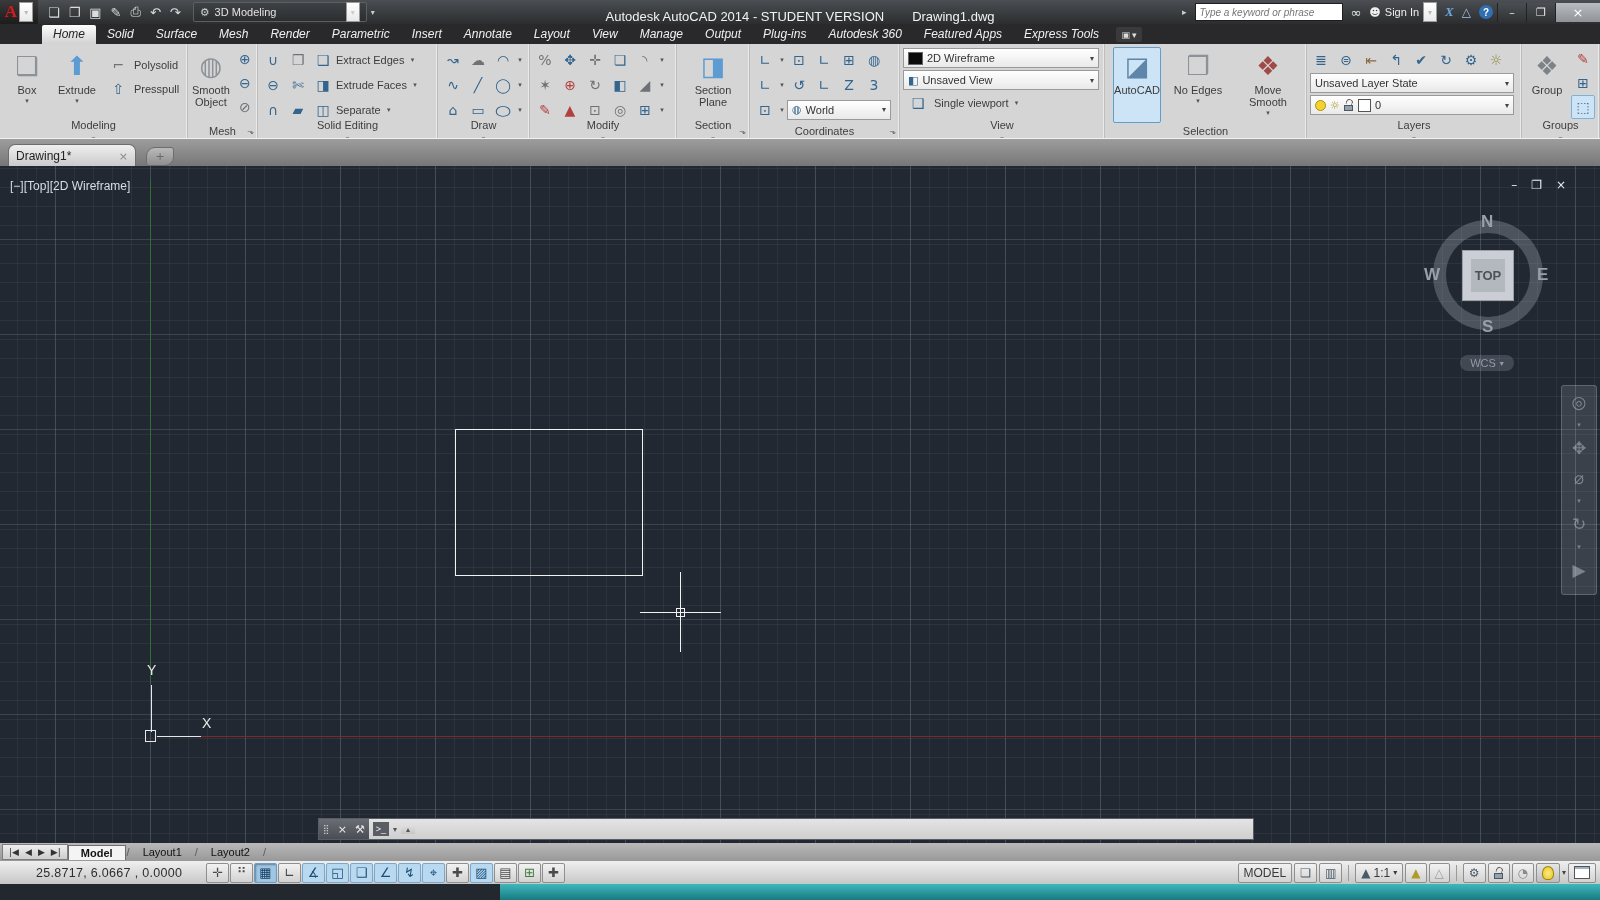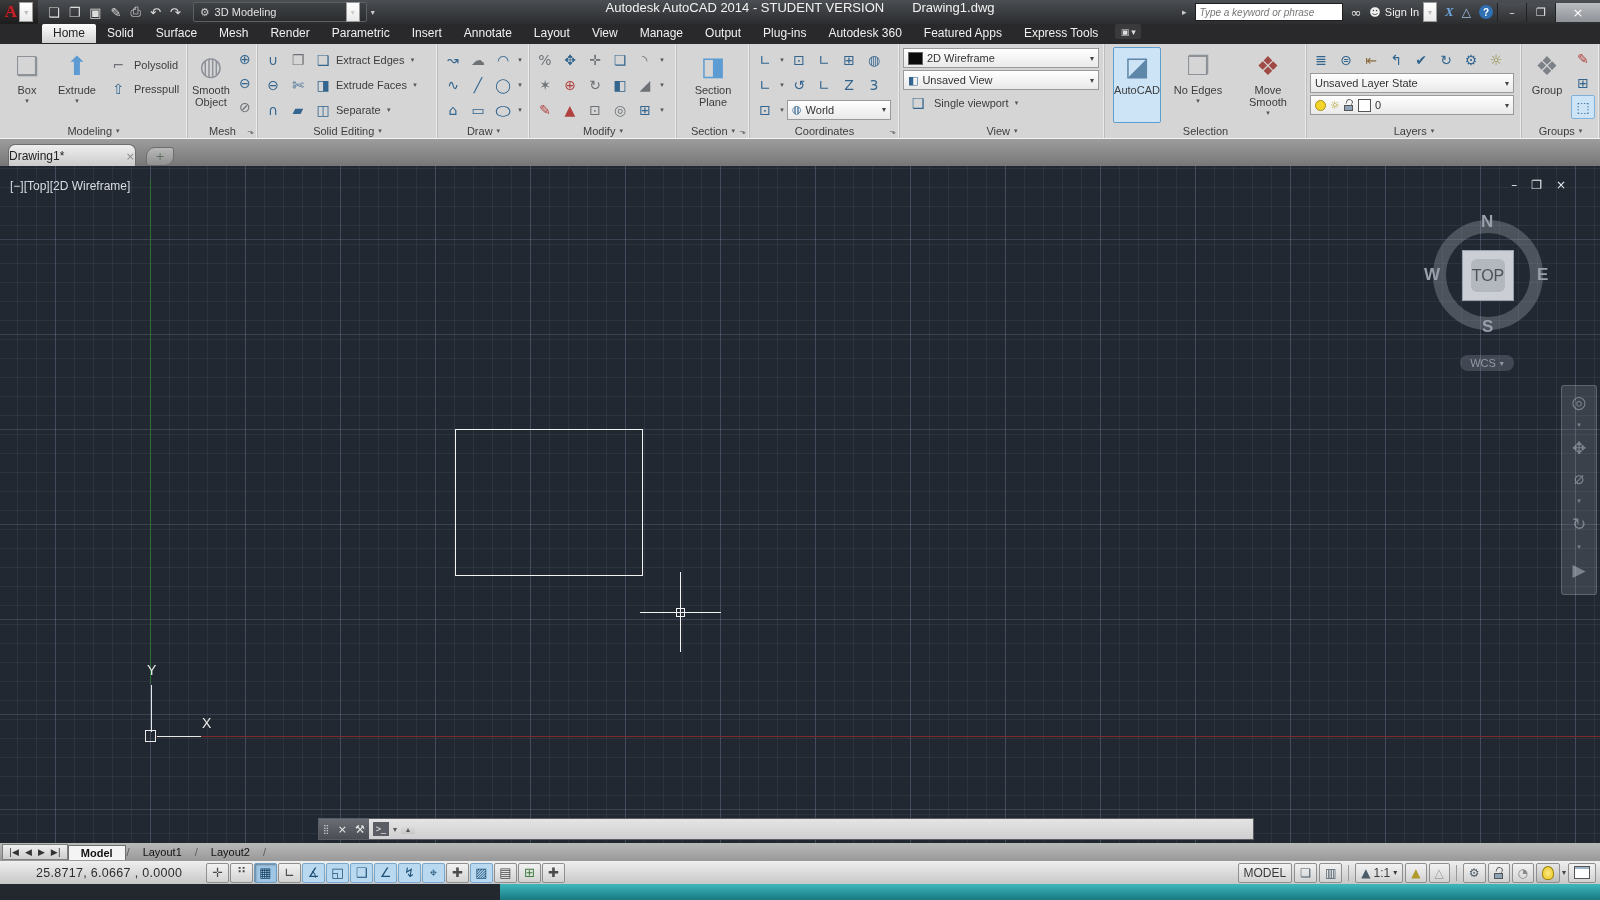--- a/index.html
+++ b/index.html
@@ -13,50 +13,50 @@
   .logo{width:38px;height:24px;background:linear-gradient(#3a3a3a,#1c1c1c);display:flex;align-items:center;justify-content:center;gap:2px;}
   .logo .a{color:#c42127;font-weight:bold;font-size:17px;font-family:"Liberation Serif",serif;text-shadow:0 0 2px #7a0c10;}
   .logo .dd{color:#bbb;font-size:8px;}
   .qat{display:flex;align-items:center;gap:9px;margin-left:10px;font-size:13px;color:#dcdcdc;}
   .qat .qi{cursor:default;}
   .wsdrop{display:flex;align-items:center;gap:5px;margin-left:12px;height:18px;padding:0 6px;
     border:1px solid #5c5f63;border-radius:2px;background:linear-gradient(#3f4245,#2b2d2f);font-size:11px;color:#e2e2e2;width:160px;}
   .wsdrop .gear{color:#cfcfcf;font-size:11px;}
   .wsdrop .dd{margin-left:auto;font-size:8px;color:#ccc;}
   .qatmore{margin-left:4px;font-size:8px;color:#ccc;}
-  .apptitle{position:absolute;left:0;right:0;top:0;height:24px;display:flex;align-items:flex-start;justify-content:center;
+  .apptitle{position:absolute;left:0;right:0;top:0;height:24px;display:flex;align-items:flex-end;justify-content:center;
     gap:28px;pointer-events:none;font-size:13px;color:#f2f2f2;}
   .infocenter{margin-left:auto;display:flex;align-items:center;gap:8px;font-size:11px;padding-right:4px;}
   .ic-expand{font-size:9px;color:#ccc;}
   .searchbox{width:138px;height:16px;border:1px solid #1e1e1e;background:#fff;color:#333;
     font-style:italic;font-size:10px;padding:0 4px;font-family:"Liberation Sans",sans-serif;}
   .binos{font-size:13px;color:#e6e6e6;}
   .signin{display:flex;align-items:center;gap:4px;color:#efefef;}
   .signin .dd{font-size:8px;color:#bbb;}
   .xlogo{color:#6fa8e0;font-weight:bold;font-family:"Liberation Serif",serif;font-size:13px;font-style:italic;}
   .a360{color:#9fc3e8;font-size:12px;}
   .helpbtn{width:14px;height:14px;border-radius:50%;background:#2f6fb2;color:#fff;display:flex;align-items:center;justify-content:center;font-size:10px;font-weight:bold;}
   .winbtns{display:flex;align-items:center;height:24px;}
   .winbtn{width:28px;height:19px;display:flex;align-items:center;justify-content:center;color:#e8e8e8;font-size:11px;
     background:linear-gradient(#4b4e52,#303234);border-left:1px solid #222;}
   .winbtn.close{width:44px;background:linear-gradient(#b9bcc0,#8f9296);color:#fff;font-size:13px;}
 
   
-  .tabrow{position:absolute;left:0;top:24px;width:1600px;height:20px;background:#29292b;display:flex;align-items:flex-start;padding-left:42px;box-sizing:border-box;}
+  .tabrow{position:absolute;left:0;top:24px;width:1600px;height:20px;background:#29292b;display:flex;align-items:flex-end;padding-left:42px;box-sizing:border-box;font-style:italic;}
   .rtab{padding:2px 11px 3px;font-size:12px;color:#f0f0f0;cursor:default;white-space:nowrap;}
   .rtab.active{background:linear-gradient(#fdfdfd,#d2d2d2);color:#222;border-radius:2px 2px 0 0;}
   .ribmore{margin-left:6px;margin-bottom:2px;width:26px;height:15px;background:#3a3a3c;border-radius:2px;
     color:#ddd;font-size:9px;display:flex;align-items:center;justify-content:center;gap:2px;}
 
   
   .ribbon{position:absolute;left:0;top:44px;width:1600px;height:94px;background:#d5d5d5;display:flex;}
   .p{position:relative;box-sizing:border-box;border-right:1px solid #bdbdbd;box-shadow:inset -1px 0 #e9e9e9;
      display:flex;align-items:flex-start;padding:3px 3px 16px;gap:2px;}
   .plabel{position:absolute;bottom:0;left:0;right:0;height:15px;display:flex;align-items:center;justify-content:center;
-     gap:4px;font-size:11px;color:#3d3d3d;}
+     gap:4px;font-size:11px;color:#3d3d3d;flex-direction:column;}
   .plabel .fly{font-size:7px;color:#555;}
   .launch{position:absolute;right:3px;bottom:2px;font-size:8px;color:#555;}
   .bigb{width:46px;height:74px;display:flex;flex-direction:column;align-items:center;border:1px solid transparent;border-radius:2px;}
   .bigb .bic{height:36px;display:flex;align-items:center;justify-content:center;font-size:26px;color:#6e7276;}
   .bigb .blbl{font-size:11px;color:#3c3c3c;line-height:12px;text-align:center;}
   .bigb .fly{font-size:7px;color:#555;margin-top:1px;}
   .col{display:flex;flex-direction:column;justify-content:flex-start;}
   .wb{display:flex;align-items:center;gap:4px;height:24px;font-size:11px;color:#3c3c3c;padding:0 3px;white-space:nowrap;}
   .sb{width:22px;height:22px;display:flex;align-items:center;justify-content:center;font-size:14px;color:#33658e;border:1px solid transparent;border-radius:2px;}
   .sb.gray{color:#6e7276;}
@@ -68,21 +68,21 @@
   .dd .dar{margin-left:auto;font-size:8px;color:#444;}
   .swatchBlack{width:13px;height:11px;background:#0b0b0b;border:1px solid #666;display:inline-block;}
   .pressed{background:#cde4f6;border:1px solid #5f9fd0;border-radius:2px;}
   .sb.on{background:#cde4f6;border:1px solid #7fb2d9;}
   .bulbdot{width:9px;height:9px;border-radius:50%;background:#f4d42a;border:1px solid #a98f14;display:inline-block;}
   .lswatch{width:11px;height:11px;background:#fff;border:1px solid #555;display:inline-block;}
 
   
   .filetabs{position:absolute;left:0;top:138px;width:1600px;height:28px;background:linear-gradient(#9d9d9d,#757575);border-top:1px solid #f2f2f2;}
   .ftab{position:absolute;left:8px;top:5px;width:128px;height:23px;background:linear-gradient(#efefef,#c9c9c9);
-    border-radius:7px 7px 0 0;border:1px solid #6d6d6d;border-bottom:none;display:flex;align-items:center;font-size:12px;color:#222;padding:0 0;box-sizing:border-box;}
+    border-radius:7px 7px 0 0;border:1px solid #6d6d6d;border-bottom:none;display:flex;align-items:center;font-size:12px;color:#222;padding:0 7px;box-sizing:border-box;}
   .ftab .x{margin-left:auto;color:#8a8a8a;font-size:11px;}
   .fplus{position:absolute;left:146px;top:8px;width:26px;height:17px;background:linear-gradient(#b9b9b9,#8f8f8f);
     border:1px solid #6d6d6d;border-radius:9px 3px 9px 3px;display:flex;align-items:center;justify-content:center;color:#5f6f5f;font-size:11px;}
 
   
   .canvas{position:absolute;left:0;top:166px;width:1600px;height:677px;background:#212831;overflow:hidden;}
   .gridlayer{position:absolute;inset:0;
     background-image:
       linear-gradient(to right,rgba(150,165,205,.22) 1px,transparent 1px),
       linear-gradient(to bottom,rgba(150,165,205,.22) 1px,transparent 1px),
@@ -104,21 +104,21 @@
   .chh{position:absolute;left:640px;top:446px;width:81px;height:1px;background:#f2f2f2;}
   .chbox{position:absolute;left:676px;top:442px;width:9px;height:9px;border:1px solid #f2f2f2;box-sizing:border-box;}
 
   
   .vc-ring{position:absolute;left:1433px;top:54px;width:110px;height:110px;border-radius:50%;
     border:13px solid rgba(165,172,184,.33);box-sizing:border-box;}
   .vc-l{position:absolute;color:#99a0ab;font-weight:bold;font-size:17px;}
   .vc-face{position:absolute;left:1462px;top:84px;width:52px;height:51px;background:#cbcfd5;border:1px solid #9aa0a8;box-sizing:border-box;
     display:flex;align-items:center;justify-content:center;}
   .vc-face .inner{width:34px;height:33px;background:#b3b8bf;display:flex;align-items:center;justify-content:center;
-    font-size:16px;font-weight:normal;color:#4c525a;border-radius:6px;}
+    font-size:13px;font-weight:bold;color:#4c525a;}
   .wcs{position:absolute;left:1460px;top:189px;width:54px;height:16px;border-radius:8px;background:rgba(150,158,172,.28);
     display:flex;align-items:center;justify-content:center;gap:4px;color:#939aa6;font-size:11px;}
 
   
   .navbar{position:absolute;left:1561px;top:219px;width:36px;height:210px;background:rgba(175,182,194,.18);
     border:1px solid rgba(200,205,215,.25);border-radius:3px;display:flex;flex-direction:column;align-items:center;gap:10px;padding-top:6px;box-sizing:border-box;color:rgba(205,210,220,.45);}
   .navbar .ni{font-size:17px;line-height:20px;}
   .navbar .sep{font-size:7px;line-height:6px;}
 
   

